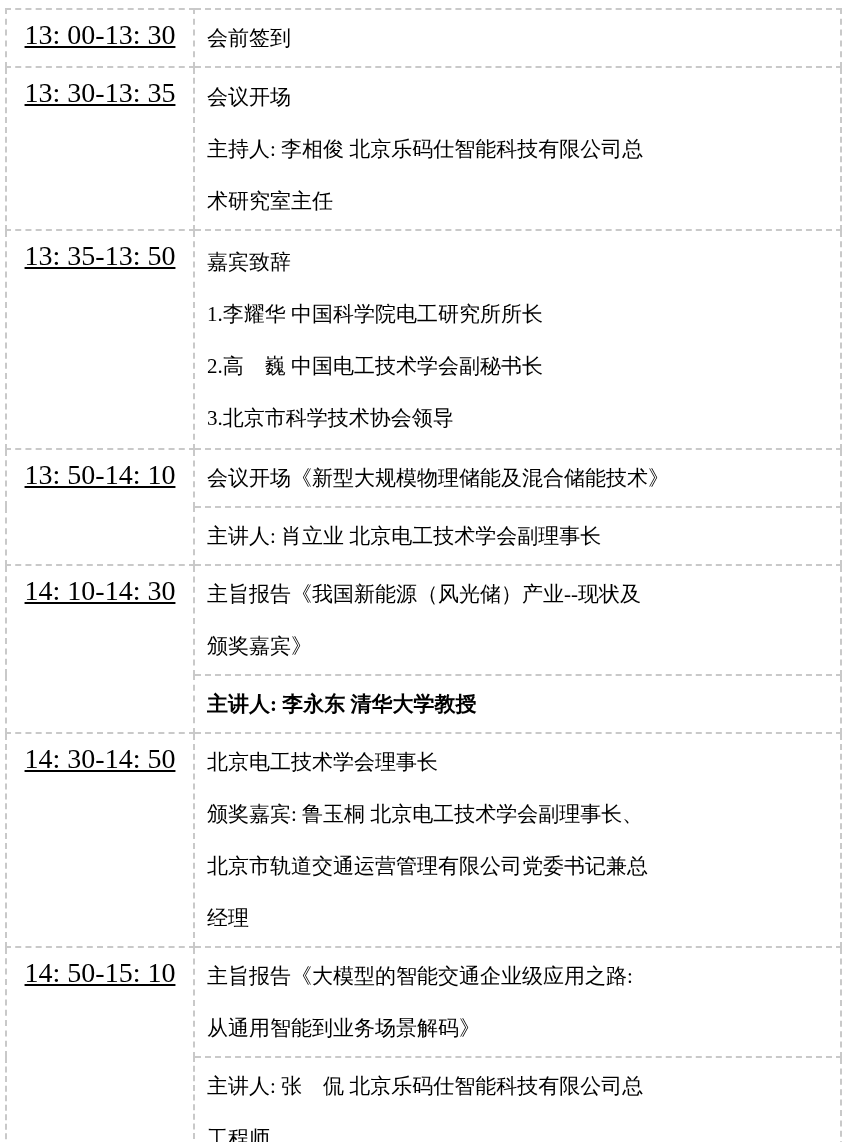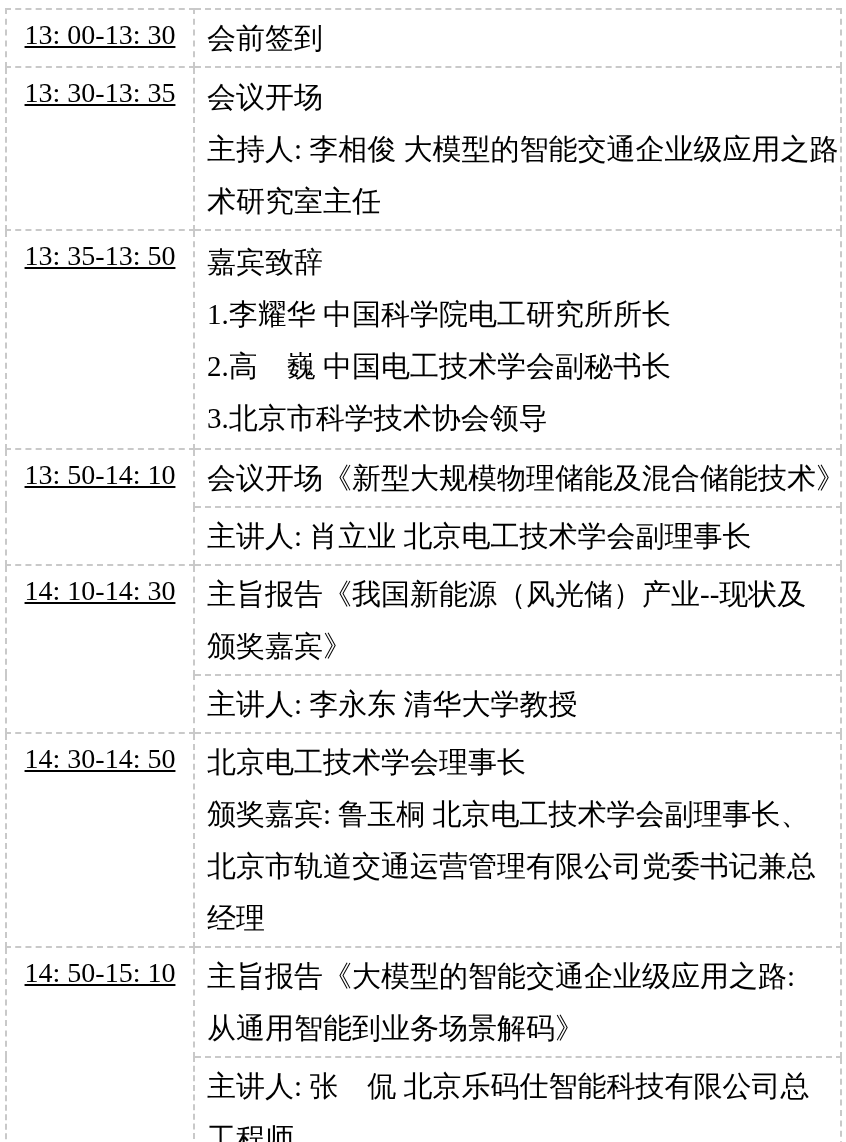--- a/index.html
+++ b/index.html
@@ -33,21 +33,21 @@
     font-size: 28px;
     line-height: 50px;
     white-space: nowrap;
     text-decoration: underline;
   }
   td.content {
     vertical-align: middle;
     padding: 2px 4px 2px 12px;
   }
   .line {
-    font-size: 29px;
+    font-size: 21px;
     line-height: 52px;
     white-space: nowrap;
   }
   .bold { font-weight: normal; }
 </style>
 </head>
 <body>
 
 <table class="schedule">
   <colgroup>
@@ -64,21 +64,21 @@
       <div class="line">会前签到</div>
     </td>
   </tr>
 
   <tr style="height:163px;">
     <td class="time">
       <div class="t">13: 30-13: 35</div>
     </td>
     <td class="content">
       <div class="line bold">会议开场</div>
-      <div class="line">主持人: 李相俊 大模型的智能交通企业级应用之路</div>
+      <div class="line">主持人: 李相俊 北京乐码仕智能科技有限公司总</div>
       <div class="line">术研究室主任</div>
     </td>
   </tr>
 
   <tr style="height:219px;">
     <td class="time">
       <div class="t">13: 35-13: 50</div>
     </td>
     <td class="content">
       <div class="line bold">嘉宾致辞</div>
@@ -104,21 +104,21 @@
 
   <tr style="height:106px;">
     <td class="time" rowspan="2">
       <div class="t">14: 10-14: 30</div>
     </td>
     <td class="content">
       <div class="line bold">主旨报告《我国新能源（风光储）产业--现状及</div>
       <div class="line bold">颁奖嘉宾》</div>
     </td>
   </tr>
-  <tr style="height:57px;">
+  <tr style="height:57px;font-weight:bold;">
     <td class="content">
       <div class="line">主讲人: 李永东 清华大学教授</div>
     </td>
   </tr>
 
   <tr style="height:210px;">
     <td class="time">
       <div class="t">14: 30-14: 50</div>
     </td>
     <td class="content">

